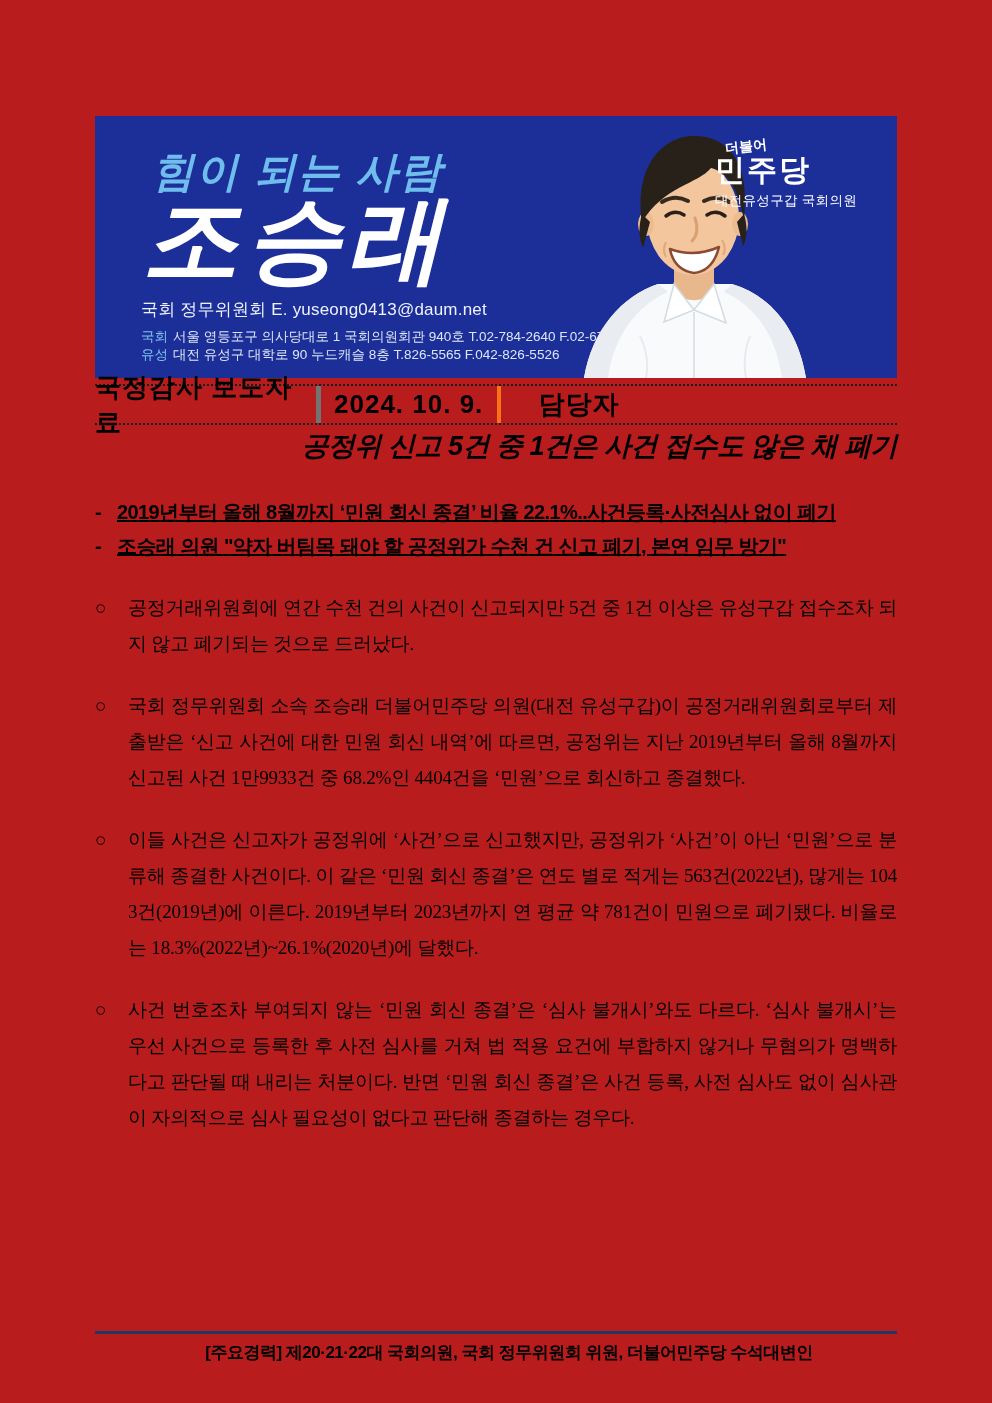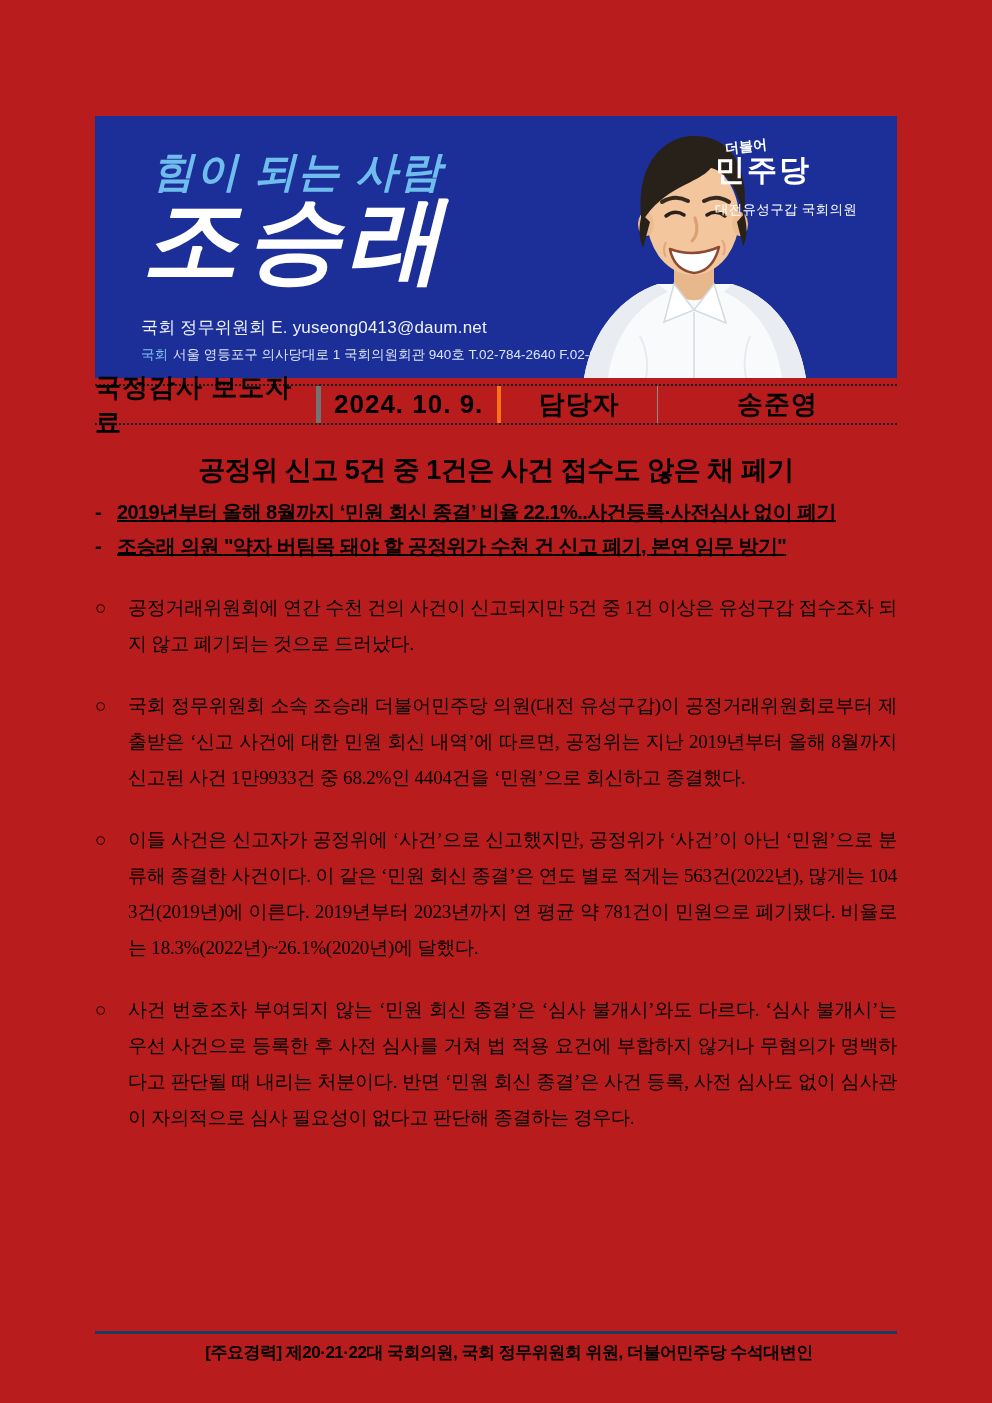--- a/index.html
+++ b/index.html
@@ -30,40 +30,40 @@
   .addr-label { color:#7fc3ee; margin-right:5px; }
 
   .portrait { position:absolute; right:87px; bottom:0; width:230px; height:252px; }
 
   .party { position:absolute; right:40px; top:22px; color:#ffffff; text-align:left; }
   .party-small {
     font-size:14px; font-weight:bold; transform:rotate(-6deg);
     margin-left:10px; margin-bottom:-2px; width:max-content;
   }
   .party-name { font-size:30px; font-weight:900; letter-spacing:2px; line-height:1.05; }
-  .party-sub { font-size:13.5px; margin-top:15px; letter-spacing:0.3px; white-space:nowrap; }
+  .party-sub { font-size:13.5px; margin-top:6px; letter-spacing:0.3px; white-space:nowrap; }
 
   
   .info-table {
     position:absolute; left:95px; top:384px; width:802px; height:41px;
     display:flex; border-top:2px dotted #1a1a1a; border-bottom:2px dotted #1a1a1a;
   }
   .cell {
     display:flex; align-items:center; justify-content:center;
     font-weight:bold; font-size:26px; letter-spacing:1px;
   }
   .c1 { width:27.5%; }
   .c2 { width:22.6%; border-left:5px solid #737373; }
   .c3 { width:20.0%; border-left:4px solid #f97316; }
   .c4 { width:29.9%; border-left:1px solid #8a8a8a; }
 
   
   .title {
-    position:absolute; left:95px; top:452px; width:802px;
-    text-align:center; font-size:27px; font-weight:bold; letter-spacing:-0.5px;
+    position:absolute; left:95px; top:428px; width:802px;
+    text-align:right; font-size:27px; font-weight:bold; letter-spacing:-0.5px;font-style:italic;
   }
   .subpoints { position:absolute; left:95px; top:497px; width:802px; }
   .subpoint {
     display:flex; font-weight:bold; font-size:20px; line-height:30px;
     margin-bottom:4px; letter-spacing:-0.6px;
   }
   .dash { width:22px; flex:none; }
   .subpoint-text { flex:1;text-decoration:underline; }
 
   
@@ -94,20 +94,23 @@
 <div class="page">
 
   <div class="banner">
     <div class="slogan">힘이 되는 사람</div>
     <div class="big-name">조승래</div>
 
     <div class="contact">
       <div class="contact-main">국회 정무위원회 E. yuseong0413@daum.net</div>
       <div class="addr">
         <span class="addr-label">국회</span><span class="addr-text">서울 영등포구 의사당대로 1 국회의원회관 940호 T.02-784-2640  F.02-6788-7280</span>
+      </div>
+      <div class="addr">
+        <span class="addr-label">유성</span><span class="addr-text">대전 유성구 대학로 90 누드캐슬 8층 T.826-5565  F.042-826-5526</span>
       </div>
     </div>
 
     <svg class="portrait" viewBox="0 0 230 252" aria-hidden="true">
 
       <path d="M4 252 C12 204 42 170 78 158 L152 158 C192 170 218 204 226 252 Z" fill="#f8fafc"></path>
       <path d="M4 252 C12 204 42 170 78 158 L88 166 C56 180 34 210 28 252 Z" fill="#e9edf2"></path>
       <path d="M226 252 C218 204 192 170 152 158 L144 166 C176 180 196 210 202 252 Z" fill="#e9edf2"></path>
 
       <path d="M94 126 L134 126 L134 166 C121 177 107 177 94 166 Z" fill="#e9b78c"></path>
@@ -145,21 +148,20 @@
       <div class="party-small">더불어</div>
       <div class="party-name">민주당</div>
       <div class="party-sub">대전유성구갑 국회의원</div>
     </div>
   </div>
 
   <div class="info-table">
     <div class="cell c1">국정감사 보도자료</div>
     <div class="cell c2">2024. 10. 9.</div>
     <div class="cell c3">담당자</div>
-    <div class="cell c4">송준영</div>
   </div>
 
   <h1 class="title">공정위 신고 5건 중 1건은 사건 접수도 않은 채 폐기</h1>
 
   <div class="subpoints">
     <div class="subpoint">
       <span class="dash">-</span>
       <span class="subpoint-text">2019년부터 올해 8월까지 ‘민원 회신 종결’ 비율 22.1%..사건등록·사전심사 없이 폐기</span>
     </div>
     <div class="subpoint">

